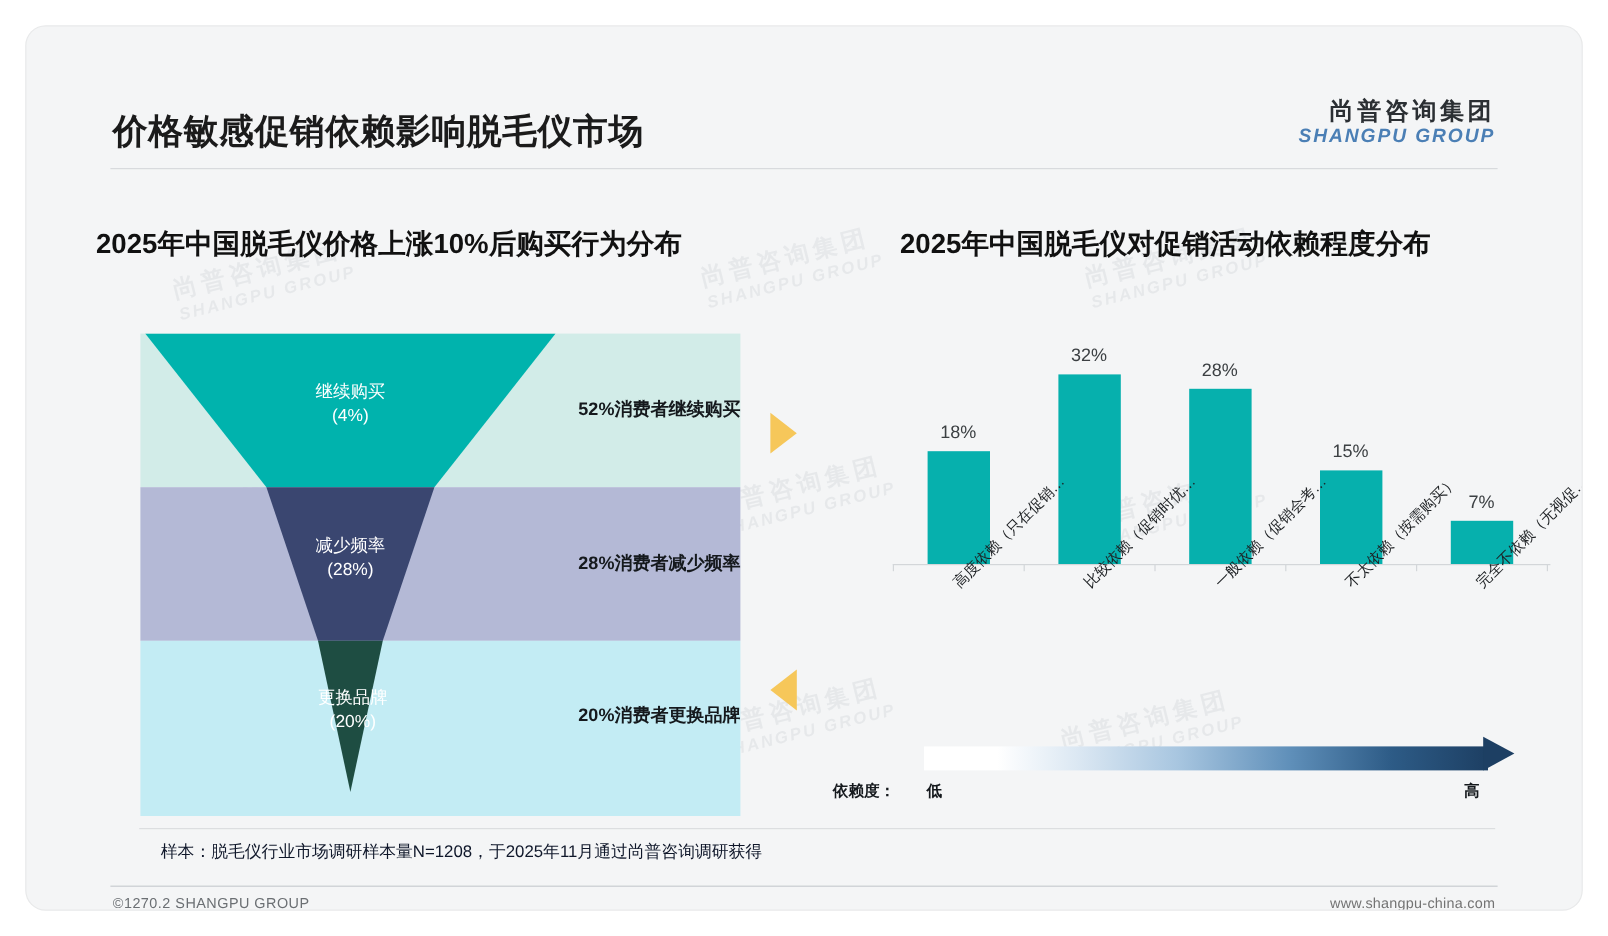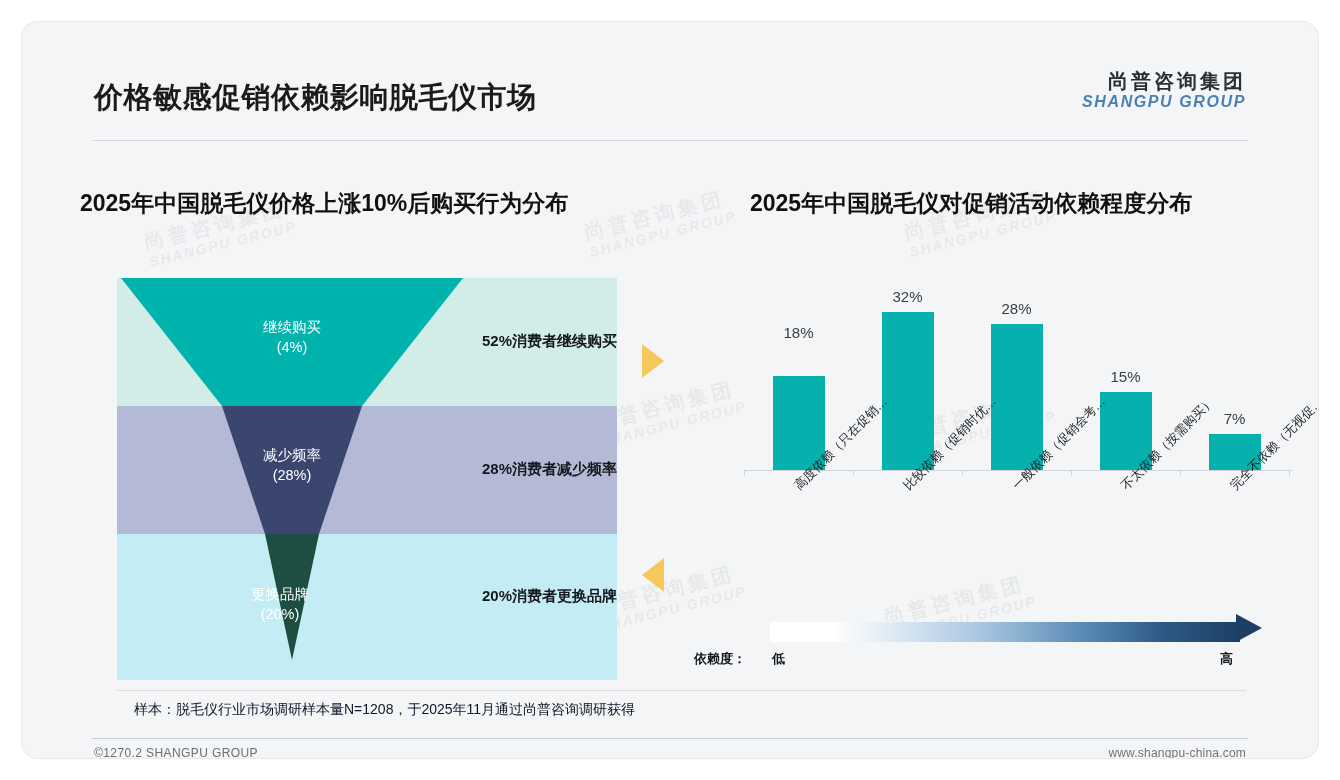--- a/index.html
+++ b/index.html
@@ -9,21 +9,21 @@
     font-family:"Liberation Sans","DejaVu Sans",sans-serif;
     overflow:hidden;
   }
   .slide{
     position:absolute;left:22px;top:22px;width:1296px;height:736px;
     background:#f4f5f6;border-radius:16px;
     box-shadow:0 0 0 1px #e8e9ea;
     overflow:hidden;
   }
   
-  .header{position:absolute;left:0;top:0;width:100%;height:96px;}
+  .header{position:absolute;left:0;top:12px;width:100%;height:96px;}
   .main-title{
     position:absolute;left:72px;top:56px;
     font-size:29px;font-weight:bold;color:#1b1b1b;letter-spacing:.5px;
     white-space:nowrap;
   }
   .logo{position:absolute;right:72px;top:48px;text-align:right;}
   .logo-cn{font-size:20px;font-weight:bold;color:#2b2f33;letter-spacing:3px;line-height:1.1;}
   .logo-en{font-size:16px;font-weight:bold;font-style:italic;color:#4b7fb5;letter-spacing:1.6px;line-height:1.2;}
   .header-rule{
     position:absolute;left:70px;top:118px;width:1156px;height:1px;background:#d8dadd;
@@ -157,33 +157,33 @@
       </svg>
     <div id="funnel-labels">
         <div class="seg-label" style="left: 85px; top: 40px;">
           <div>继续购买</div>
           <div>(4%)</div>
         </div>
         <div class="seg-label" style="left: 85px; top: 168px;">
           <div>减少频率</div>
           <div>(28%)</div>
         </div>
-        <div class="seg-label" style="left: 73px; top: 295px; margin-top: 12px;">
+        <div class="seg-label" style="left: 87px; top: 295px;">
           <div>更换品牌</div>
           <div>(20%)</div>
         </div>
       </div>
   </div>
 
   <div class="arrow-tri" id="marker-right" style="left:620px;top:322px;border-top:17px solid transparent;border-bottom:17px solid transparent;border-left:22px solid #f6c75a;"></div>
   <div class="arrow-tri" id="marker-left" style="left:620px;top:536px;border-top:17px solid transparent;border-bottom:17px solid transparent;border-right:22px solid #f6c75a;"></div>
 
   <div class="bar-chart">
     <div class="plot" id="bar-plot">
-        <div class="bar-col" style="left: 0px; width: 109px; gap: 28px;">
+        <div class="bar-col" style="left: 0px; width: 109px;">
           <div class="bar-val">18%</div>
           <div class="bar-rect" style="height: 94px; background: rgb(6, 176, 173);"></div>
         </div>
         <div class="bar-col" style="left: 109px; width: 109px;">
           <div class="bar-val">32%</div>
           <div class="bar-rect" style="height: 166px; background: rgb(6, 176, 173);"></div>
         </div>
         <div class="bar-col" style="left: 218px; width: 109px;">
           <div class="bar-val">28%</div>
           <div class="bar-rect" style="height: 146px; background: rgb(6, 176, 173);"></div>

